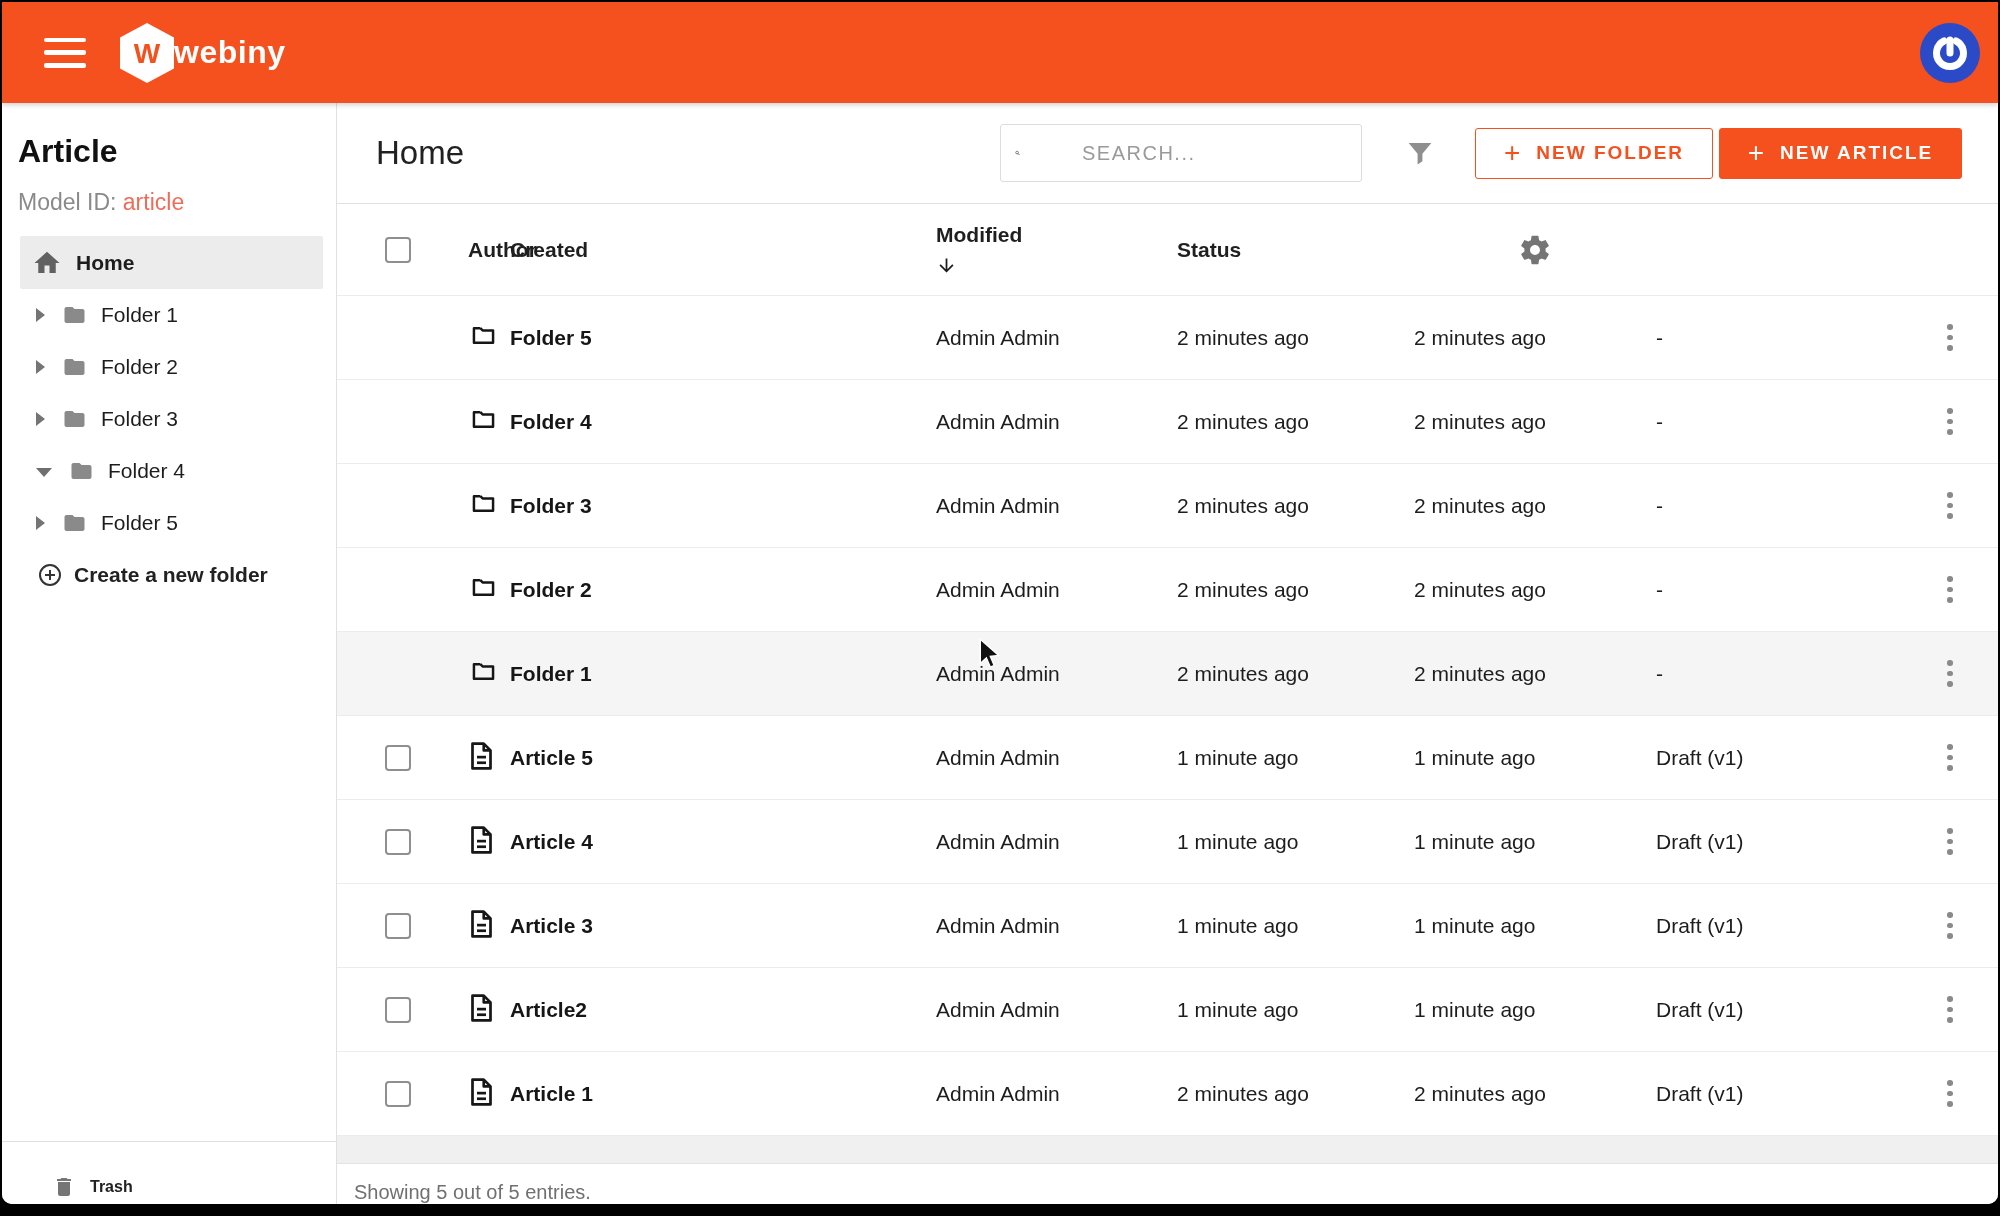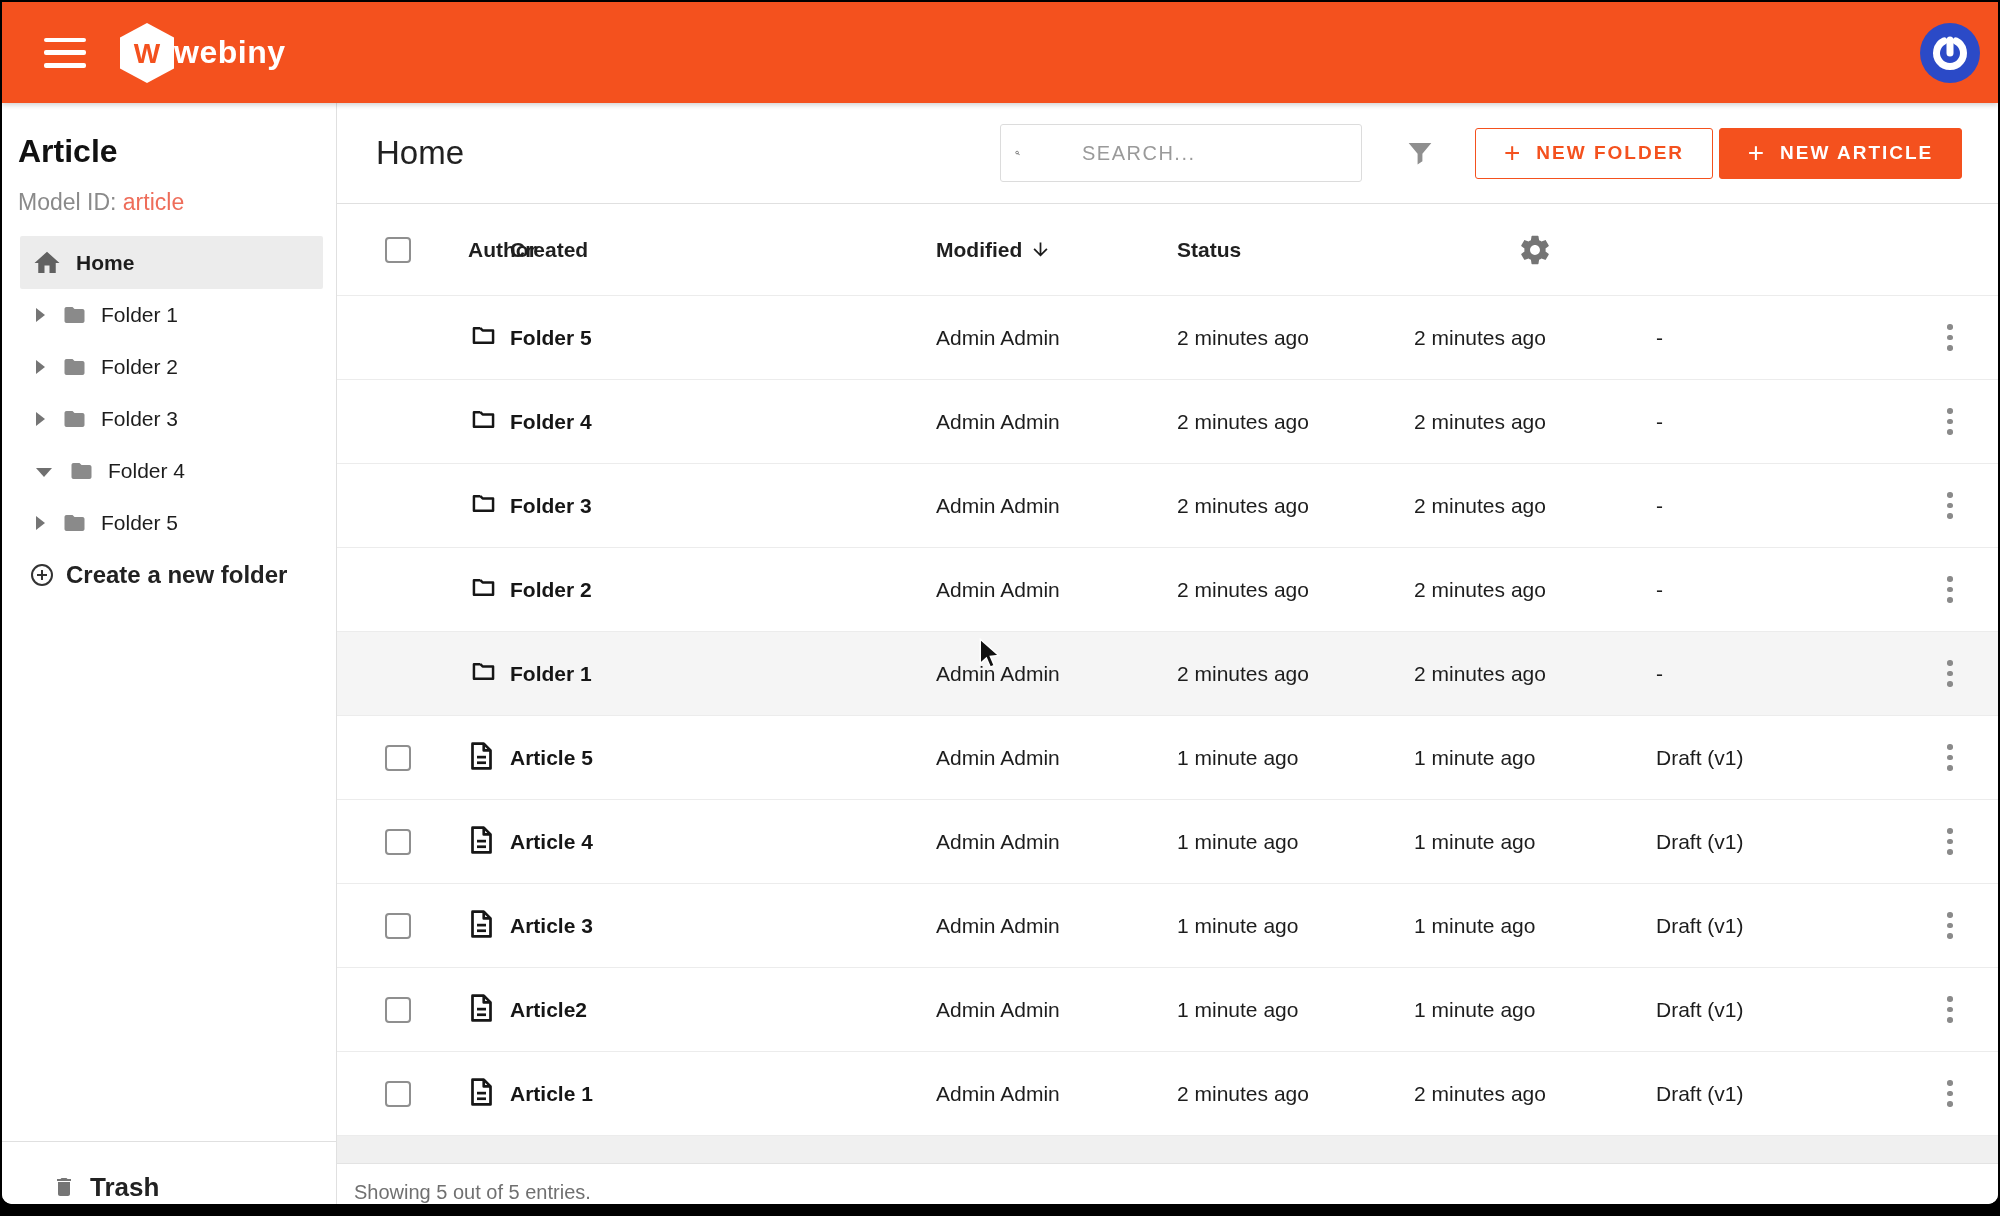--- a/index.html
+++ b/index.html
@@ -36,24 +36,24 @@
   .model-id b{font-weight:400;color:var(--model-id);}
   .tree{flex:1;padding-top:6px;overflow:hidden;}
   .tree-item{display:flex;align-items:center;height:52px;cursor:pointer;font-size:21px;color:var(--ink);}
   .tree-item.selected{background:#ececec;margin:0 13px 0 18px;border-radius:2px;font-weight:700;height:53px;padding-left:12px;}
   .tree-item.selected .home-svg{margin-right:14px;}
   .tree-item.folder{padding-left:34px;}
   .caret{width:0;height:0;margin-right:16px;flex:0 0 auto;
          border-top:7px solid transparent;border-bottom:7px solid transparent;border-left:9px solid #757575;}
   .caret.down{border-left:8px solid transparent;border-right:8px solid transparent;border-top:9px solid #6f6f6f;border-bottom:none;margin-top:2px;}
   .side-folder-svg{margin-right:13px;flex:0 0 auto;}
-  .create-folder{display:flex;align-items:center;height:52px;padding-left:28px;font-size:24px;font-weight:700;color:#222;cursor:pointer;}
+  .create-folder{display:flex;align-items:center;height:52px;padding-left:36px;font-size:21px;font-weight:700;color:#222;cursor:pointer;}
   .create-folder svg{margin-right:12px;}
   .trash-section{flex:0 0 63px;border-top:1px solid var(--line);display:flex;align-items:center;padding-left:50px;}
-  .trash-row{display:flex;align-items:center;cursor:pointer;font-size:26px;font-weight:700;color:#222;margin-top:28px;}
+  .trash-row{display:flex;align-items:center;cursor:pointer;font-size:16px;font-weight:700;color:#222;margin-top:28px;}
   .trash-row svg{margin-right:14px;}
   
   .main{flex:1;display:flex;flex-direction:column;min-width:0;background:#fff;}
   .toolbar{height:101px;flex:0 0 auto;display:flex;align-items:center;border-bottom:1px solid var(--line);padding:0 36px 0 39px;}
   .page-heading{font-size:33px;font-weight:400;color:#212121;}
   .search-box{margin-left:auto;width:362px;height:58px;border:1px solid #dcdcdc;border-radius:3px;
               display:flex;align-items:center;padding:0 14px;background:#fff;gap:48px;}
   .search-box input{border:none;outline:none;flex:1;font-size:20px;letter-spacing:1.5px;color:#333;
                     font-family:"Liberation Sans","DejaVu Sans",sans-serif;margin-left:14px;}
   .search-box input::placeholder{color:#9a9a9a;}
@@ -62,21 +62,21 @@
        font-size:19px;font-weight:600;letter-spacing:2px;cursor:pointer;font-family:inherit;}
   .btn .plus{font-size:28px;font-weight:400;margin-right:14px;line-height:1;}
   .btn-outline{margin-left:35px;width:238px;background:#fff;border:1px solid var(--primary);color:var(--primary);}
   .btn-solid{margin-left:6px;width:243px;background:var(--primary);border:1px solid var(--primary);color:#fff;}
   
   .grid{display:grid;grid-template-columns:83px 42px 426px 241px 237px 242px 246px 1fr;
         padding-left:48px;align-items:center;}
   .thead{height:92px;border-bottom:1px solid var(--rowline);flex:0 0 auto;}
   .th{font-size:21px;font-weight:600;color:#1f1f1f;}
   .th-name{grid-column:2/4;display:flex;align-items:center;}
-  .th-modified{display:flex;align-items:center;gap:8px;}
+  .th-modified{display:flex;gap:8px;flex-direction:column;}
   .th-actions{display:flex;justify-content:center;}
   .checkbox{width:26px;height:26px;border:2px solid #8f8f8f;border-radius:4px;background:#fff;cursor:pointer;}
   .row{height:84px;border-bottom:1px solid var(--rowline);cursor:pointer;}
   .row.hovered{background:#f5f5f5;}
   .row .cell{font-size:21px;color:var(--ink);}
   .row .name{font-weight:600;color:#161616;}
   .row.folder .checkbox{visibility:hidden;}
   .kebab{display:flex;flex-direction:column;gap:5px;align-items:center;justify-content:center;
          width:40px;height:40px;margin:0 auto;cursor:pointer;}
   .kebab i{width:5.5px;height:5.5px;border-radius:50%;background:#8a8a8a;}

